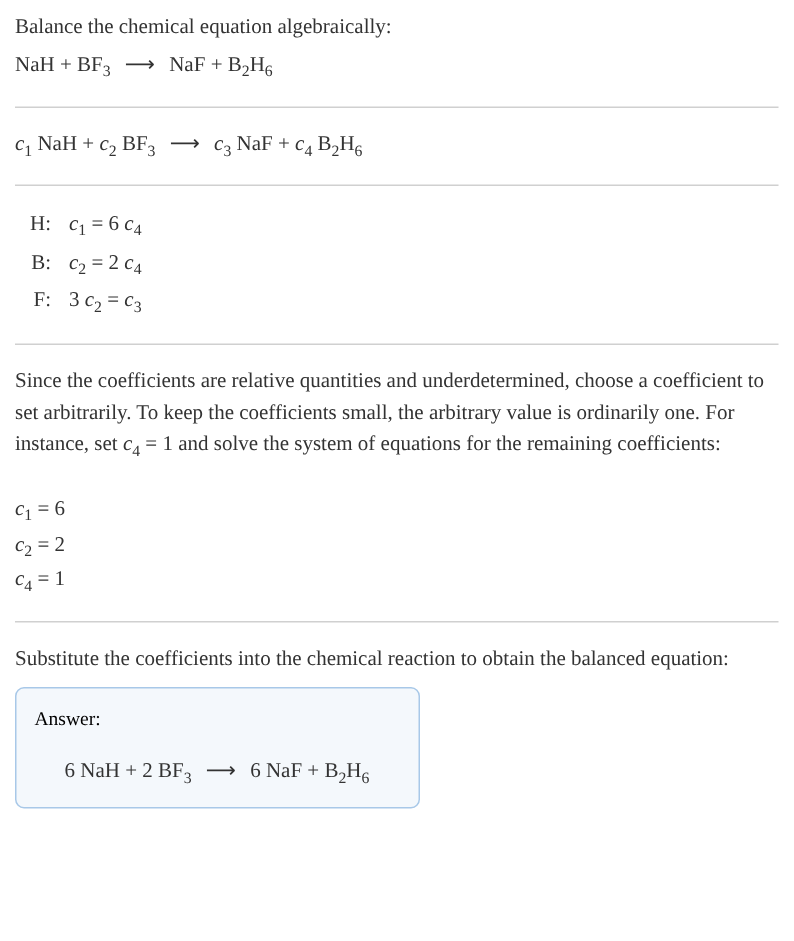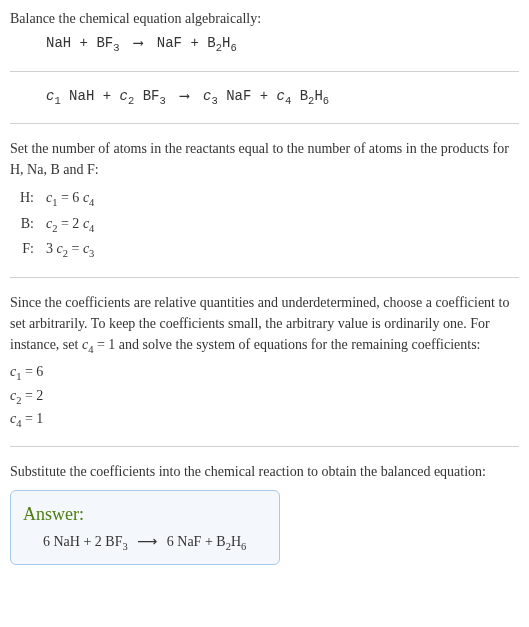--- a/index.html
+++ b/index.html
@@ -18,23 +18,22 @@
     }
     .section {
       margin-bottom: 12px;
     }
     hr.divider {
       border: none;
       border-top: 1px solid #d0d0d0;
       margin: 14px 0;
     }
     .equation {
-      font-family: Liberation Mono, monospace;
+      font-family: Liberation Serif, serif;
       margin-top: 4px;
-      margin-left: 36px;
     }
     .sub {
       vertical-align: sub;
       font-size: 0.75em;
     }
     .italic {
       font-style: italic;
     }
     .arrow {
       display: inline-block;
@@ -47,37 +46,37 @@
     }
     .atom-table td {
       padding: 1px 4px;
       vertical-align: baseline;
     }
     .atom-table td:first-child {
       text-align: right;
       padding-right: 8px;
     }
     .coef-list {
-      margin-top: 4px;
+      margin-top: 20px;
     }
     .coef-list div {
       line-height: 1.5;
     }
     .answer-box {
       border: 1px solid #a8c8e8;
       background: #f4f8fc;
       border-radius: 6px;
       padding: 10px 12px;
       margin-top: 8px;
       width: 270px;
     }
     .answer-label {
-      color: #4d7c0f;
-      font-size: 18px;
-      margin-bottom: 3px;
+      color: #000000;
+      font-size: 13px;
+      margin-bottom: 16px;
     }
     .answer-eq {
       padding-left: 20px;
     }
   </style>
 </head>
 <body>
 
 <div class="section">
   <div>Balance the chemical equation algebraically:</div>
@@ -94,21 +93,20 @@
   <div class="equation">
     <span class="italic">c</span><span class="sub">1</span><span> NaH + </span><span class="italic">c</span><span class="sub">2</span><span> BF</span><span class="sub">3</span>
     <span class="arrow">⟶</span>
     <span class="italic">c</span><span class="sub">3</span><span> NaF + </span><span class="italic">c</span><span class="sub">4</span><span> B</span><span class="sub">2</span><span>H</span><span class="sub">6</span>
   </div>
 </div>
 
 <hr class="divider">
 
 <div class="section">
-  <div>Set the number of atoms in the reactants equal to the number of atoms in the products for H, Na, B and F:</div>
   <table class="atom-table">
     <tbody>
         <tr>
       <td>H:</td>
       <td><span class="italic">c</span><span class="sub">1</span><span> = 6 </span><span class="italic">c</span><span class="sub">4</span></td>
     </tr>
     <tr>
       <td>B:</td>
       <td><span class="italic">c</span><span class="sub">2</span><span> = 2 </span><span class="italic">c</span><span class="sub">4</span></td>
     </tr>

